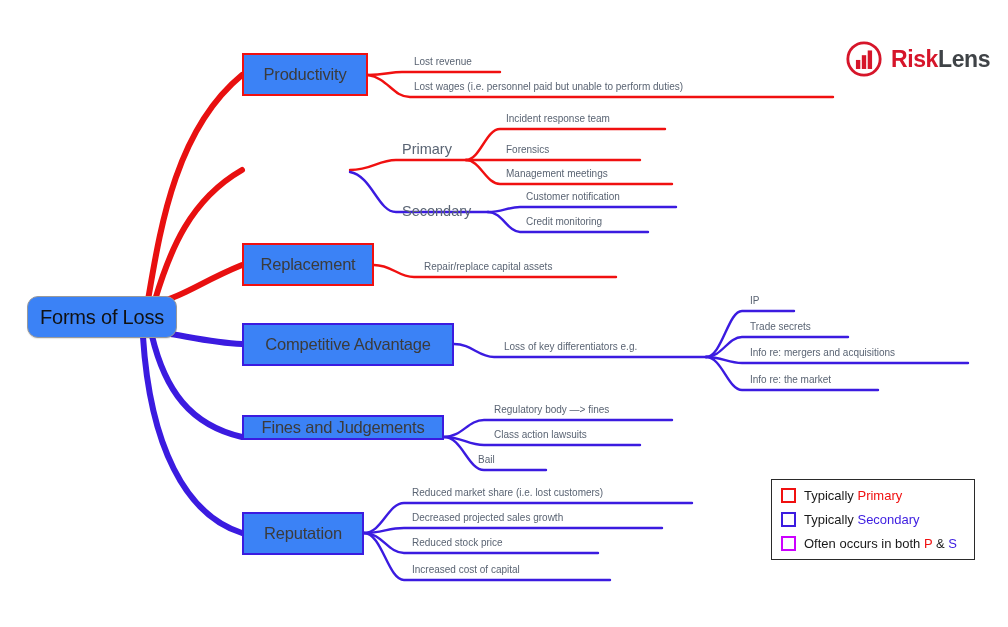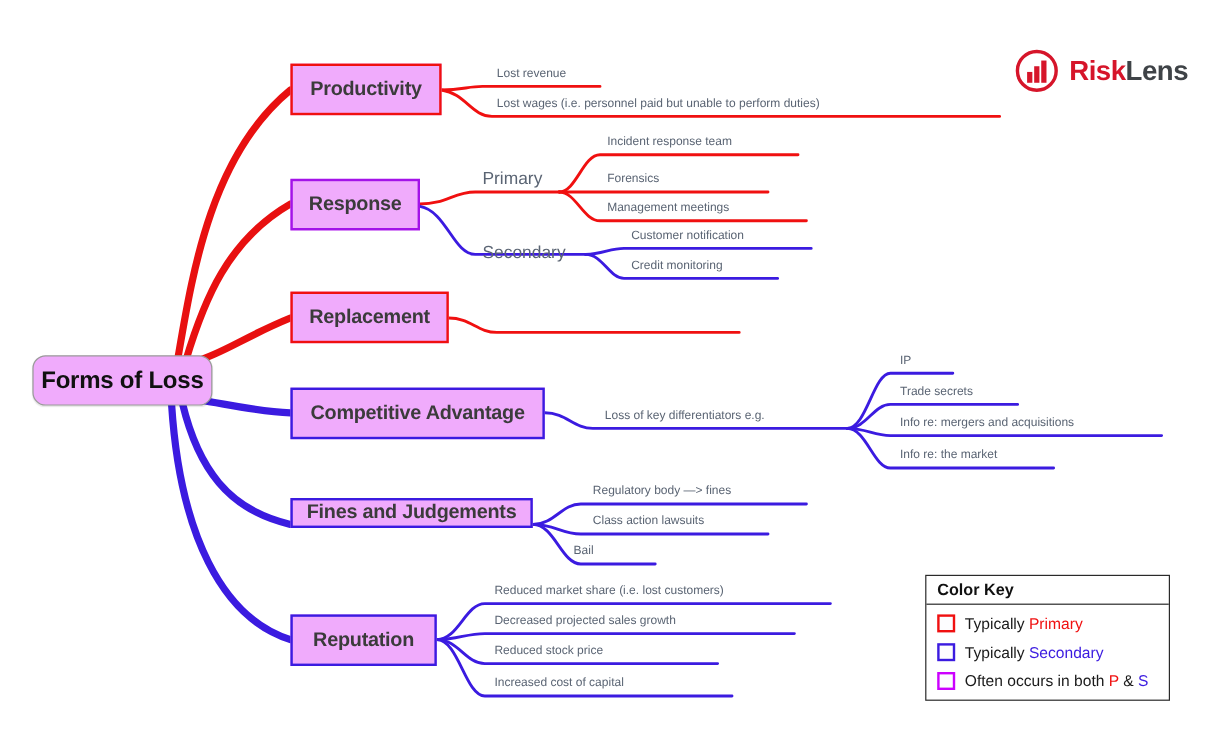--- a/index.html
+++ b/index.html
@@ -24,26 +24,26 @@
     top: 0;
     width: 1008px;
     height: 627px;
     pointer-events: none;
   }
 
   
   .node {
     position: absolute;
     box-sizing: border-box;
-    background: #f0abfc;
+    background: #3b82f6;
     display: flex;
     align-items: center;
     justify-content: center;
     color: #3b3b3b;
-    font-weight: bold;
+    font-weight: normal;
     letter-spacing: -0.2px;
     white-space: nowrap;
   }
   .node.center {
     border: 1.5px solid #9a9a9a;
     border-radius: 11px;
     font-size: 20px;
     color: #111111;
     box-shadow: 0 1px 1px rgba(0,0,0,0.10);
   }
@@ -187,23 +187,20 @@
   </svg>
 
   <div class="node center" style="left:27px; top:296px; width:150px; height:42px;">
     <span>Forms of Loss</span>
   </div>
 
   <div class="node branch red" style="left:242px; top:53px; width:126px; height:43px;">
     <span>Productivity</span>
   </div>
 
-  <div class="node branch purple" style="left:242px; top:149px; width:108px; height:43px;">
-    <span>Response</span>
-  </div>
 
   <div class="node branch red" style="left:242px; top:243px; width:132px; height:43px;">
     <span>Replacement</span>
   </div>
 
   <div class="node branch blue" style="left:242px; top:323px; width:212px; height:43px;">
     <span>Competitive Advantage</span>
   </div>
 
   <div class="node branch blue" style="left:242px; top:415px; width:202px; height:25px;">
@@ -220,20 +217,21 @@
   <div class="sublabel" style="left:402px; top:141px;">Primary</div>
   <div class="sublabel" style="left:402px; top:203px;">Secondary</div>
 
   <div class="leaf" style="left:506px; top:111px;">Incident response team</div>
   <div class="leaf" style="left:506px; top:142px;">Forensics</div>
   <div class="leaf" style="left:506px; top:166px;">Management meetings</div>
 
   <div class="leaf" style="left:526px; top:189px;">Customer notification</div>
   <div class="leaf" style="left:526px; top:214px;">Credit monitoring</div>
 
+  <div class="leaf" style="left:424px; top:259px;">Repair/replace capital assets</div>
 
   <div class="leaf" style="left:504px; top:339px;">Loss of key differentiators e.g.</div>
   <div class="leaf" style="left:750px; top:293px;">IP</div>
   <div class="leaf" style="left:750px; top:319px;">Trade secrets</div>
   <div class="leaf" style="left:750px; top:345px;">Info re: mergers and acquisitions</div>
   <div class="leaf" style="left:750px; top:372px;">Info re: the market</div>
 
   <div class="leaf" style="left:494px; top:402px;">Regulatory body —&gt; fines</div>
   <div class="leaf" style="left:494px; top:427px;">Class action lawsuits</div>
   <div class="leaf" style="left:478px; top:452px;">Bail</div>
@@ -249,21 +247,20 @@
       <rect x="11.5" y="21" width="4.6" height="9.5" fill="#d6152a"></rect>
       <rect x="17.7" y="16" width="4.6" height="14.5" fill="#d6152a"></rect>
       <rect x="23.9" y="11" width="4.6" height="19.5" fill="#d6152a"></rect>
     </svg>
     <div class="wordmark">
       <span class="wm-risk">Risk</span><span class="wm-lens">Lens</span>
     </div>
   </div>
 
   <div id="color-key">
-    <div class="ck-title">Color Key</div>
     <div class="ck-rows">
 
       <div class="ck-row">
         <span class="swatch sw-red"></span>
         <span><span>Typically </span><span class="kw-primary">Primary</span></span>
       </div>
 
       <div class="ck-row">
         <span class="swatch sw-blue"></span>
         <span><span>Typically </span><span class="kw-secondary">Secondary</span></span>

